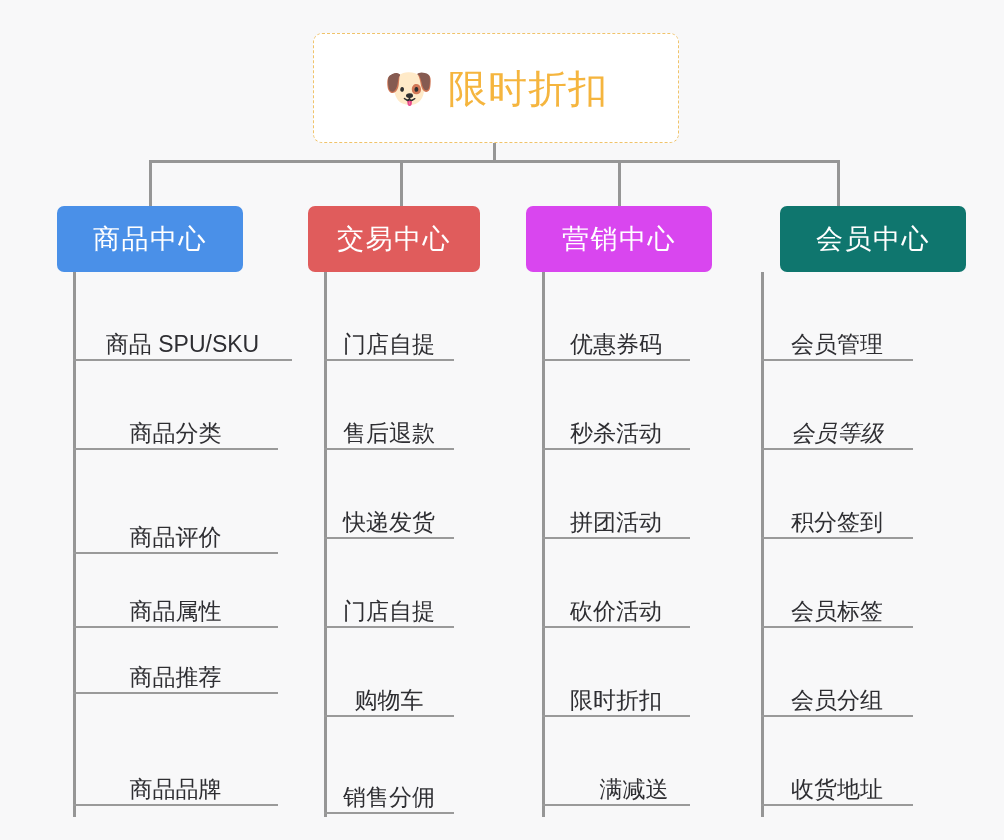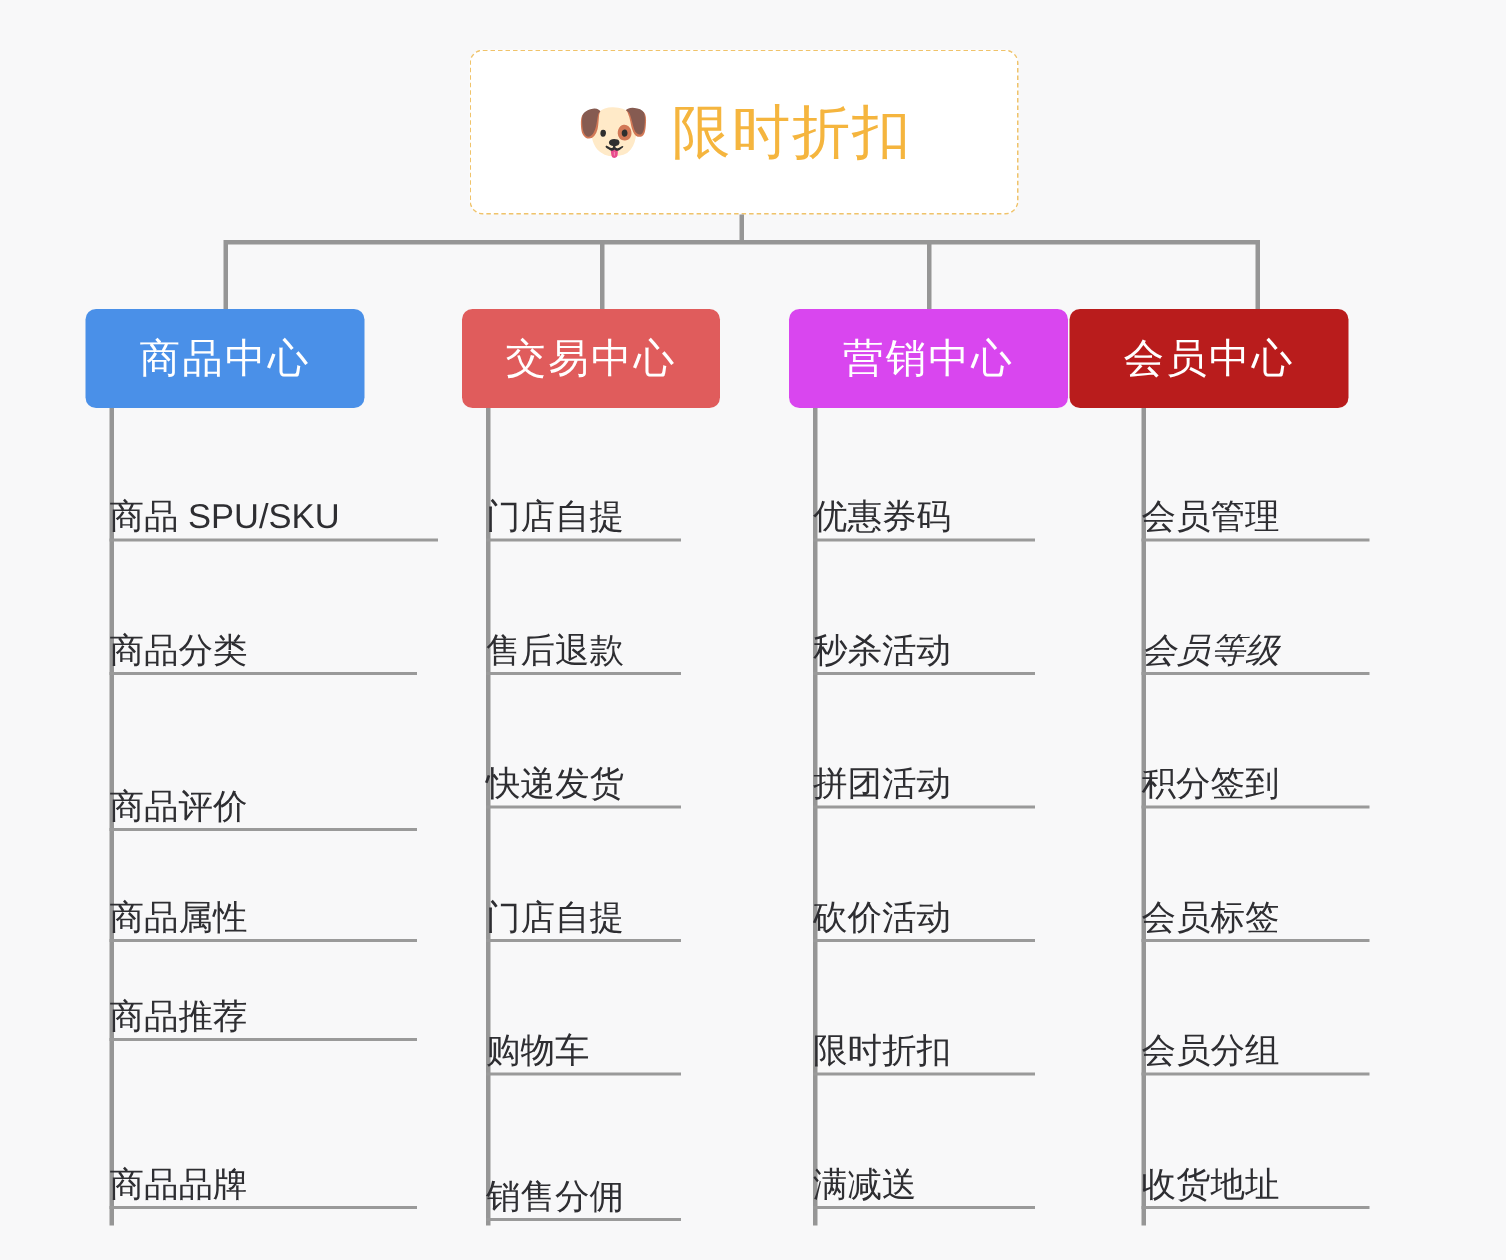--- a/index.html
+++ b/index.html
@@ -72,20 +72,21 @@
   .leaf-line{
     position:absolute;
     left:0;bottom:0;
     height:2px;
     background:#9a9a9a;
   }
   .leaf-label{
     position:absolute;
     left:0;bottom:5px;
     width:100%;
+    text-align:center;
     font-size:23px;
     color:#2e2e32;
     line-height:1;
     white-space:nowrap;
   }
 </style>
 </head>
 <body>
 
 <div id="canvas">
@@ -137,21 +138,21 @@
       </div>
       <div class="cat-box" style="left: 308px; width: 172px; background: rgb(224, 92, 92);">
         <span class="cat-label">交易中心</span>
       </div>
       <div class="column" style="left: 324px;">
         <div class="spine"></div>
         <div class="leaf" style="top: 75px; width: 130px;">
           <div class="leaf-line" style="width: 130px;"></div>
           <div class="leaf-label">门店自提</div>
         </div>
-        <div class="leaf" style="top: 164px; width: 130px; padding-left: 15px;">
+        <div class="leaf" style="top: 164px; width: 130px;">
           <div class="leaf-line" style="width: 130px;"></div>
           <div class="leaf-label">售后退款</div>
         </div>
         <div class="leaf" style="top: 253px; width: 130px;">
           <div class="leaf-line" style="width: 130px;"></div>
           <div class="leaf-label">快递发货</div>
         </div>
         <div class="leaf" style="top: 342px; width: 130px;">
           <div class="leaf-line" style="width: 130px;"></div>
           <div class="leaf-label">门店自提</div>
@@ -188,42 +189,42 @@
         </div>
         <div class="leaf" style="top: 431px; width: 148px;">
           <div class="leaf-line" style="width: 148px;"></div>
           <div class="leaf-label">限时折扣</div>
         </div>
         <div class="leaf" style="top: 520px; width: 148px; padding-left: 36px;">
           <div class="leaf-line" style="width: 148px;"></div>
           <div class="leaf-label">满减送</div>
         </div>
       </div>
-      <div class="cat-box" style="left: 713px; width: 186px; background: #b91c1c;">
+      <div class="cat-box" style="left: 780px; width: 186px; background: #0f766e;">
         <span class="cat-label">会员中心</span>
       </div>
       <div class="column" style="left: 761px;">
         <div class="spine"></div>
         <div class="leaf" style="top: 75px; width: 152px;">
           <div class="leaf-line" style="width: 152px;"></div>
           <div class="leaf-label">会员管理</div>
         </div>
         <div class="leaf" style="top: 164px; width: 152px; font-style: italic;">
           <div class="leaf-line" style="width: 152px;"></div>
           <div class="leaf-label">会员等级</div>
         </div>
         <div class="leaf" style="top: 253px; width: 152px;">
           <div class="leaf-line" style="width: 152px;"></div>
           <div class="leaf-label">积分签到</div>
         </div>
         <div class="leaf" style="top: 342px; width: 152px;">
           <div class="leaf-line" style="width: 152px;"></div>
           <div class="leaf-label">会员标签</div>
         </div>
-        <div class="leaf" style="top: 431px; width: 152px; padding-left: 11px;">
+        <div class="leaf" style="top: 431px; width: 152px;">
           <div class="leaf-line" style="width: 152px;"></div>
           <div class="leaf-label">会员分组</div>
         </div>
         <div class="leaf" style="top: 520px; width: 152px;">
           <div class="leaf-line" style="width: 152px;"></div>
           <div class="leaf-label">收货地址</div>
         </div>
       </div>
     </div>
 

